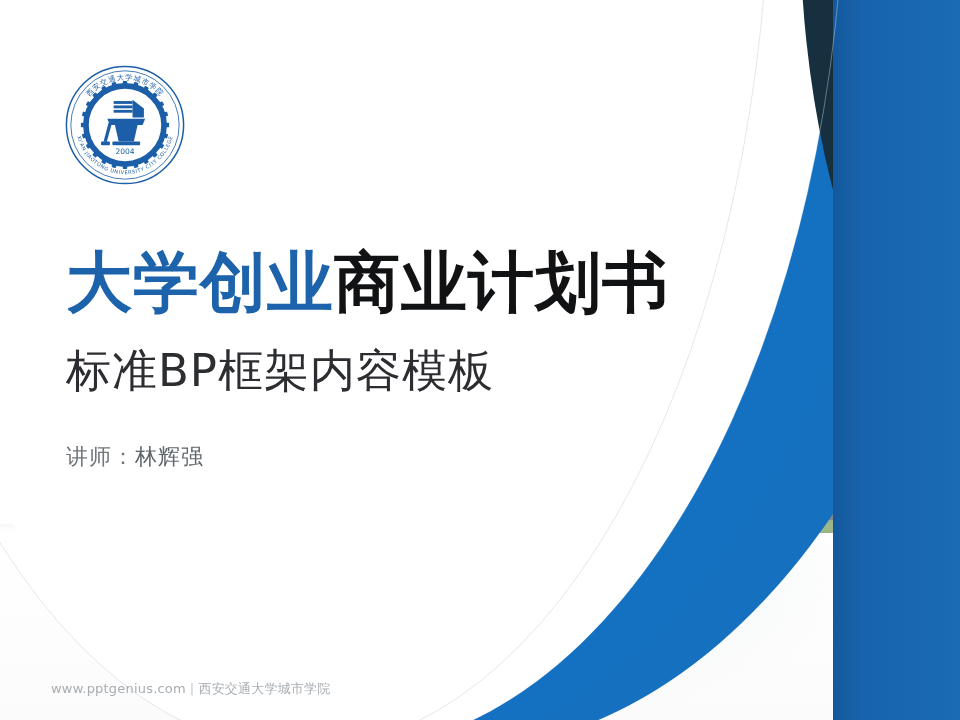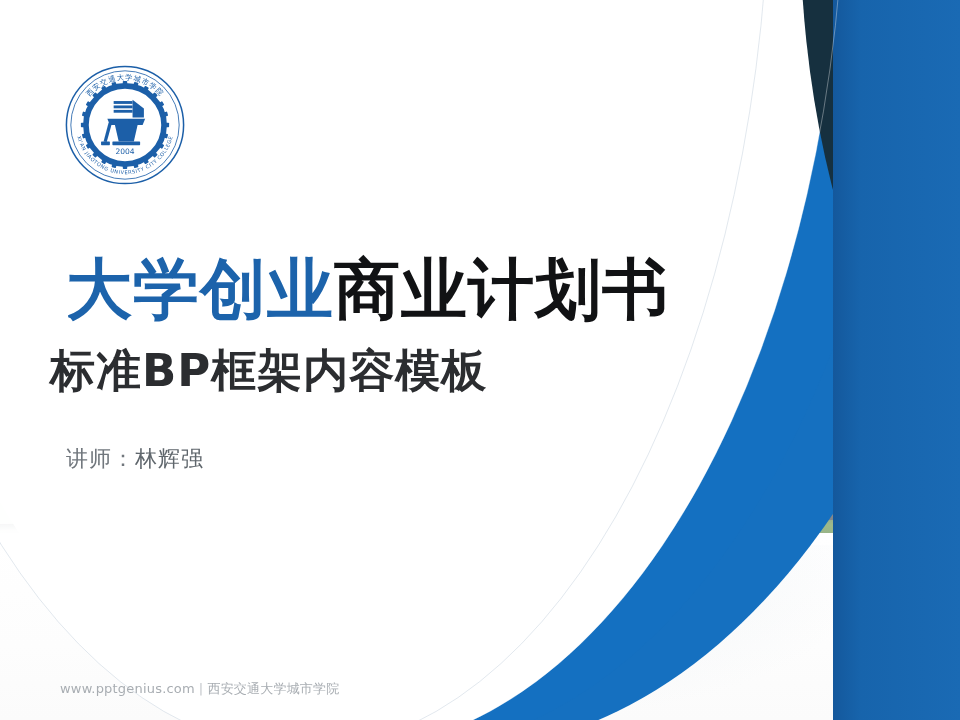--- a/index.html
+++ b/index.html
@@ -167,42 +167,41 @@
   .logo{
     position:absolute;left:62px;top:62px;width:126px;height:126px;
   }
 
   
   .title{
     position:absolute;left:66px;top:250px;
     font-size:66px;line-height:1;font-weight:900;
     letter-spacing:1px;white-space:nowrap;
     font-family:"DejaVu Sans","Liberation Sans",sans-serif;
-    margin-top:7px;
   }
   .title .hi{color:#1c63ab;}
   .title .lo{color:#111214;}
   .subtitle{
-    position:absolute;left:50px;top:348px;
-    font-size:45px;line-height:1;font-weight:700;color:#2b2d30;
+    position:absolute;left:66px;top:348px;
+    font-size:45px;line-height:1;font-weight:400;color:#2b2d30;
     letter-spacing:1px;white-space:nowrap;
     font-family:"DejaVu Sans","Liberation Sans",sans-serif;
   }
   .meta{
     position:absolute;left:66px;top:440px;
     font-size:22px;line-height:38px;color:#6b7177;font-weight:400;
     letter-spacing:1px;
-    font-family:Liberation Sans, sans-serif;
+    font-family:Liberation Mono, monospace;
   }
   .meta .row{white-space:nowrap;}
   .meta .lbl{color:#71777d;}
   .meta .val{color:#5f666c;}
 
   .footer{
-    position:absolute;left:60px;top:680px;
+    position:absolute;left:51px;top:680px;
     font-size:13px;color:#a8adb2;letter-spacing:.2px;white-space:nowrap;
     font-family:"DejaVu Sans","Liberation Sans",sans-serif;
   }
   .footer .sep{color:#c3c7cb;margin:0 4px;}
 </style>
 </head>
 <body>
 
 <div class="slide">
 

